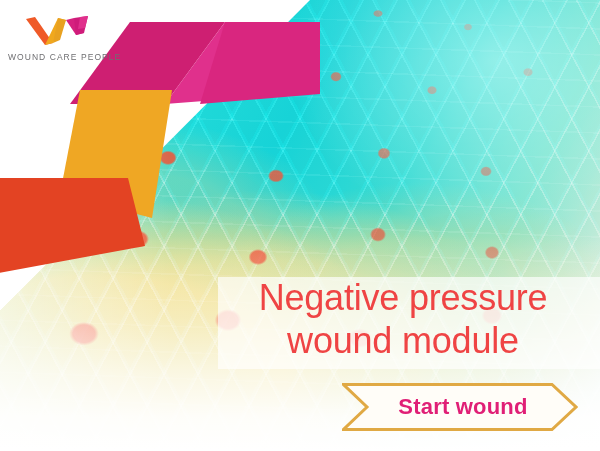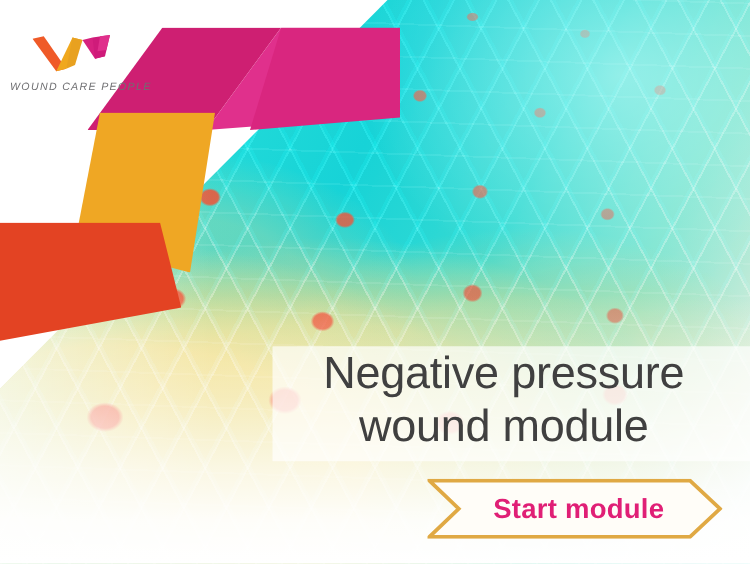--- a/index.html
+++ b/index.html
@@ -165,24 +165,23 @@
   .shape-orange {
     left: -40px; top: 178px;
     width: 185px; height: 102px;
     background: #e34323;
     clip-path: polygon(0 0, 168px 0, 185px 68px, 0 102px);
   }
 
   
   .logo {
     position: absolute;
-    left: 8px; top: 28px;
+    left: 8px; top: 16px;
     width: 110px;
     pointer-events: none;
-    font-style: italic;
   }
   .logo-mark { display: block; width: 62px; height: 30px; margin-left: 18px; }
   .logo-text {
     margin-top: 6px;
     font-family: "Liberation Sans", sans-serif;
     font-size: 8.5px;
     letter-spacing: 1.05px;
     color: #6f6f72;
     white-space: nowrap;
     text-align: center;
@@ -197,21 +196,21 @@
   }
   .title-text {
     position: absolute;
     left: 218px; top: 276px;
     width: 370px;
     text-align: center;
     font-family: "Liberation Sans", sans-serif;
     font-size: 36px;
     line-height: 43px;
     font-weight: 400;
-    color: #404040;
+    color: #ef4444;
     letter-spacing: -0.2px;
   }
   .title-line { display: block; }
 
   
   .start-button {
     position: absolute;
     left: 342px; top: 383px;
     width: 236px; height: 48px;
     background: #fffdf8;
@@ -280,19 +279,19 @@
     <div class="logo-text">WOUND CARE PEOPLE</div>
   </div>
 
   <div class="title-panel"></div>
   <div class="title-text">
     <span class="title-line">Negative pressure</span>
     <span class="title-line">wound module</span>
   </div>
 
   <div class="start-button">
-    <span class="start-button-label">Start module</span>
+    <span class="start-button-label">Start wound</span>
   </div>
   <svg class="start-button-border" viewBox="0 0 236 48">
     <polygon points="1.5,1.5 210,1.5 234,24 210,46.5 1.5,46.5 25,24" fill="none" stroke="#e0a944" stroke-width="3" stroke-linejoin="miter"></polygon>
   </svg>
 
 </div>
 
 </body></html>

